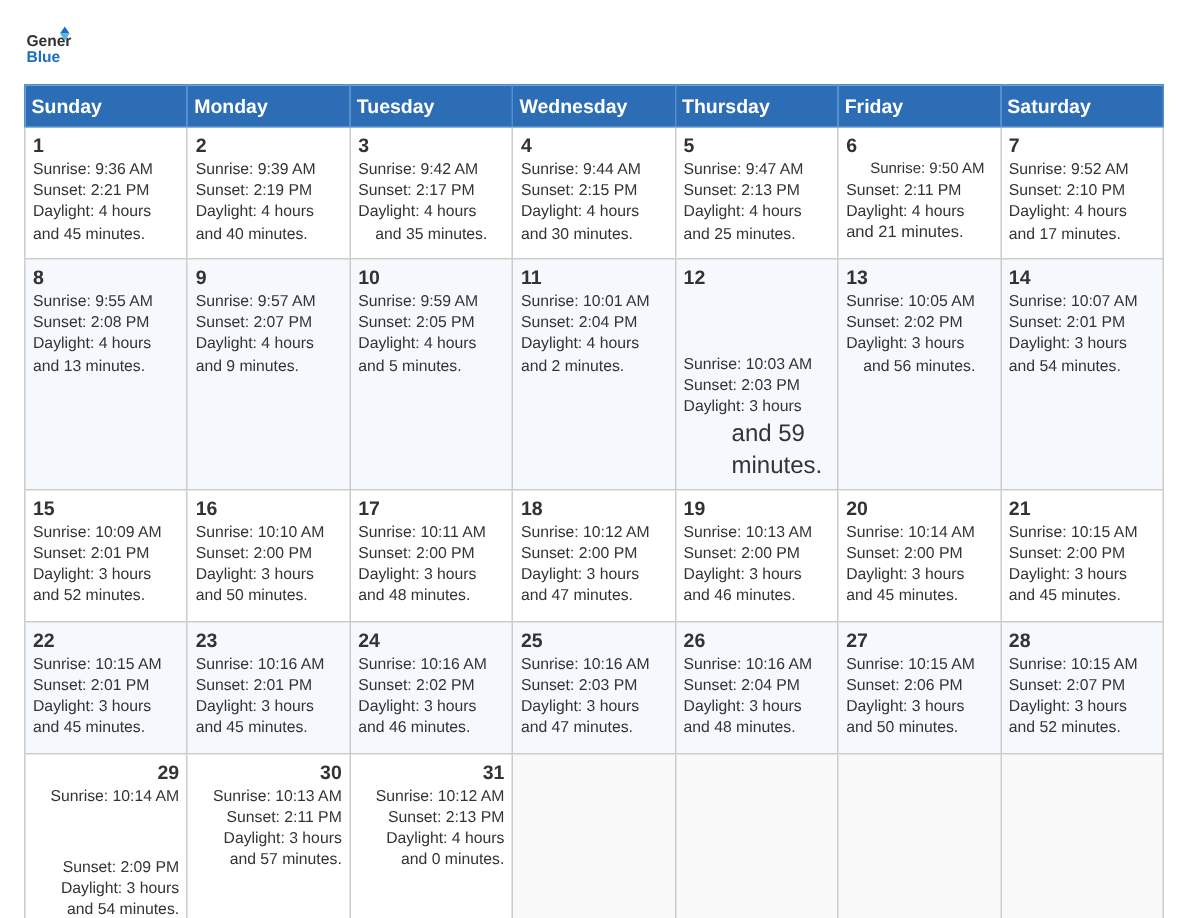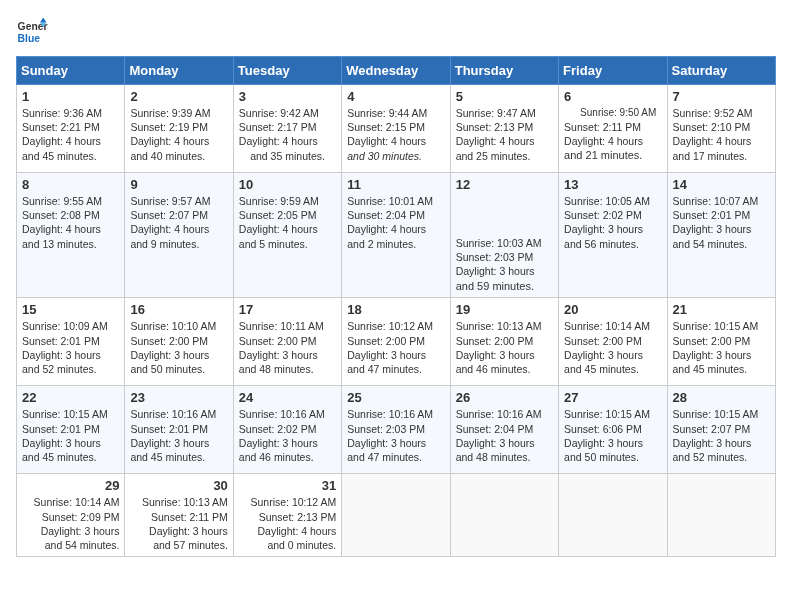--- a/index.html
+++ b/index.html
@@ -126,21 +126,21 @@
           <span style="display: block; font-size: 10.5px; line-height: 1.35;">Sunrise: 9:42 AM</span>
           <span style="display: block; font-size: 10.5px; line-height: 1.35;">Sunset: 2:17 PM</span>
           <span style="display: block; font-size: 10.5px; line-height: 1.35;">Daylight: 4 hours</span>
           <span style="display: block; font-size: 10.5px; line-height: 1.35; text-align: center;">and 35 minutes.</span>
         </td>
         <td>
           <span class="day-num">4</span>
           <span style="display: block; font-size: 10.5px; line-height: 1.35;">Sunrise: 9:44 AM</span>
           <span style="display: block; font-size: 10.5px; line-height: 1.35;">Sunset: 2:15 PM</span>
           <span style="display: block; font-size: 10.5px; line-height: 1.35;">Daylight: 4 hours</span>
-          <span style="display: block; font-size: 10.5px; line-height: 1.35; font-style: italic;">and 30 minutes.</span>
+          <span style="display: block; font-size: 10.5px; line-height: 1.35;">and 30 minutes.</span>
         </td>
         <td>
           <span class="day-num">5</span>
           <span style="display: block; font-size: 10.5px; line-height: 1.35;">Sunrise: 9:47 AM</span>
           <span style="display: block; font-size: 10.5px; line-height: 1.35;">Sunset: 2:13 PM</span>
           <span style="display: block; font-size: 10.5px; line-height: 1.35;">Daylight: 4 hours</span>
           <span style="display: block; font-size: 10.5px; line-height: 1.35;">and 25 minutes.</span>
         </td>
         <td>
           <span class="day-num">6</span>
@@ -184,28 +184,28 @@
           <span style="display: block; font-size: 10.5px; line-height: 1.35;">Sunrise: 10:01 AM</span>
           <span style="display: block; font-size: 10.5px; line-height: 1.35;">Sunset: 2:04 PM</span>
           <span style="display: block; font-size: 10.5px; line-height: 1.35;">Daylight: 4 hours</span>
           <span style="display: block; font-size: 10.5px; line-height: 1.35;">and 2 minutes.</span>
         </td>
         <td>
           <span class="day-num">12</span>
           <span style="display: block; font-size: 10.5px; line-height: 1.35; margin-top: 44px;">Sunrise: 10:03 AM</span>
           <span style="display: block; font-size: 10.5px; line-height: 1.35;">Sunset: 2:03 PM</span>
           <span style="display: block; font-size: 10.5px; line-height: 1.35;">Daylight: 3 hours</span>
-          <span style="display: block; font-size: 11px; line-height: 1.35;">and 59 minutes.</span>
+          <span style="display: block; font-size: 16px; line-height: 1.35; margin-left: 32px;">and 59 minutes.</span>
         </td>
         <td>
           <span class="day-num">13</span>
           <span style="display: block; font-size: 10.5px; line-height: 1.35;">Sunrise: 10:05 AM</span>
           <span style="display: block; font-size: 10.5px; line-height: 1.35;">Sunset: 2:02 PM</span>
           <span style="display: block; font-size: 10.5px; line-height: 1.35;">Daylight: 3 hours</span>
-          <span style="display: block; font-size: 10.5px; line-height: 1.35;">and 56 minutes.</span>
+          <span style="display: block; font-size: 10.5px; line-height: 1.35; text-align: center;">and 56 minutes.</span>
         </td>
         <td>
           <span class="day-num">14</span>
           <span style="display: block; font-size: 10.5px; line-height: 1.35;">Sunrise: 10:07 AM</span>
           <span style="display: block; font-size: 10.5px; line-height: 1.35;">Sunset: 2:01 PM</span>
           <span style="display: block; font-size: 10.5px; line-height: 1.35;">Daylight: 3 hours</span>
           <span style="display: block; font-size: 10.5px; line-height: 1.35;">and 54 minutes.</span>
         </td>
       </tr>
       <tr>
@@ -291,37 +291,37 @@
         <td>
           <span class="day-num">26</span>
           <span style="display: block; font-size: 10.5px; line-height: 1.35;">Sunrise: 10:16 AM</span>
           <span style="display: block; font-size: 10.5px; line-height: 1.35;">Sunset: 2:04 PM</span>
           <span style="display: block; font-size: 10.5px; line-height: 1.35;">Daylight: 3 hours</span>
           <span style="display: block; font-size: 10.5px; line-height: 1.35;">and 48 minutes.</span>
         </td>
         <td>
           <span class="day-num">27</span>
           <span style="display: block; font-size: 10.5px; line-height: 1.35;">Sunrise: 10:15 AM</span>
-          <span style="display: block; font-size: 10.5px; line-height: 1.35;">Sunset: 6:06 PM</span>
+          <span style="display: block; font-size: 10.5px; line-height: 1.35;">Sunset: 2:06 PM</span>
           <span style="display: block; font-size: 10.5px; line-height: 1.35;">Daylight: 3 hours</span>
           <span style="display: block; font-size: 10.5px; line-height: 1.35;">and 50 minutes.</span>
         </td>
         <td>
           <span class="day-num">28</span>
           <span style="display: block; font-size: 10.5px; line-height: 1.35;">Sunrise: 10:15 AM</span>
           <span style="display: block; font-size: 10.5px; line-height: 1.35;">Sunset: 2:07 PM</span>
           <span style="display: block; font-size: 10.5px; line-height: 1.35;">Daylight: 3 hours</span>
           <span style="display: block; font-size: 10.5px; line-height: 1.35;">and 52 minutes.</span>
         </td>
       </tr>
       <tr class="last-row">
         <td>
           <span class="day-num">29</span>
           <span style="display: block; font-size: 10.5px; line-height: 1.35;">Sunrise: 10:14 AM</span>
-          <span style="display: block; font-size: 10.5px; line-height: 1.35;">Sunset: 2:09 PM</span>
+          <span style="display: block; font-size: 10.5px; line-height: 1.35; margin-top: 33px;">Sunset: 2:09 PM</span>
           <span style="display: block; font-size: 10.5px; line-height: 1.35;">Daylight: 3 hours</span>
           <span style="display: block; font-size: 10.5px; line-height: 1.35;">and 54 minutes.</span>
         </td>
         <td>
           <span class="day-num">30</span>
           <span style="display: block; font-size: 10.5px; line-height: 1.35;">Sunrise: 10:13 AM</span>
           <span style="display: block; font-size: 10.5px; line-height: 1.35;">Sunset: 2:11 PM</span>
           <span style="display: block; font-size: 10.5px; line-height: 1.35;">Daylight: 3 hours</span>
           <span style="display: block; font-size: 10.5px; line-height: 1.35;">and 57 minutes.</span>
         </td>

